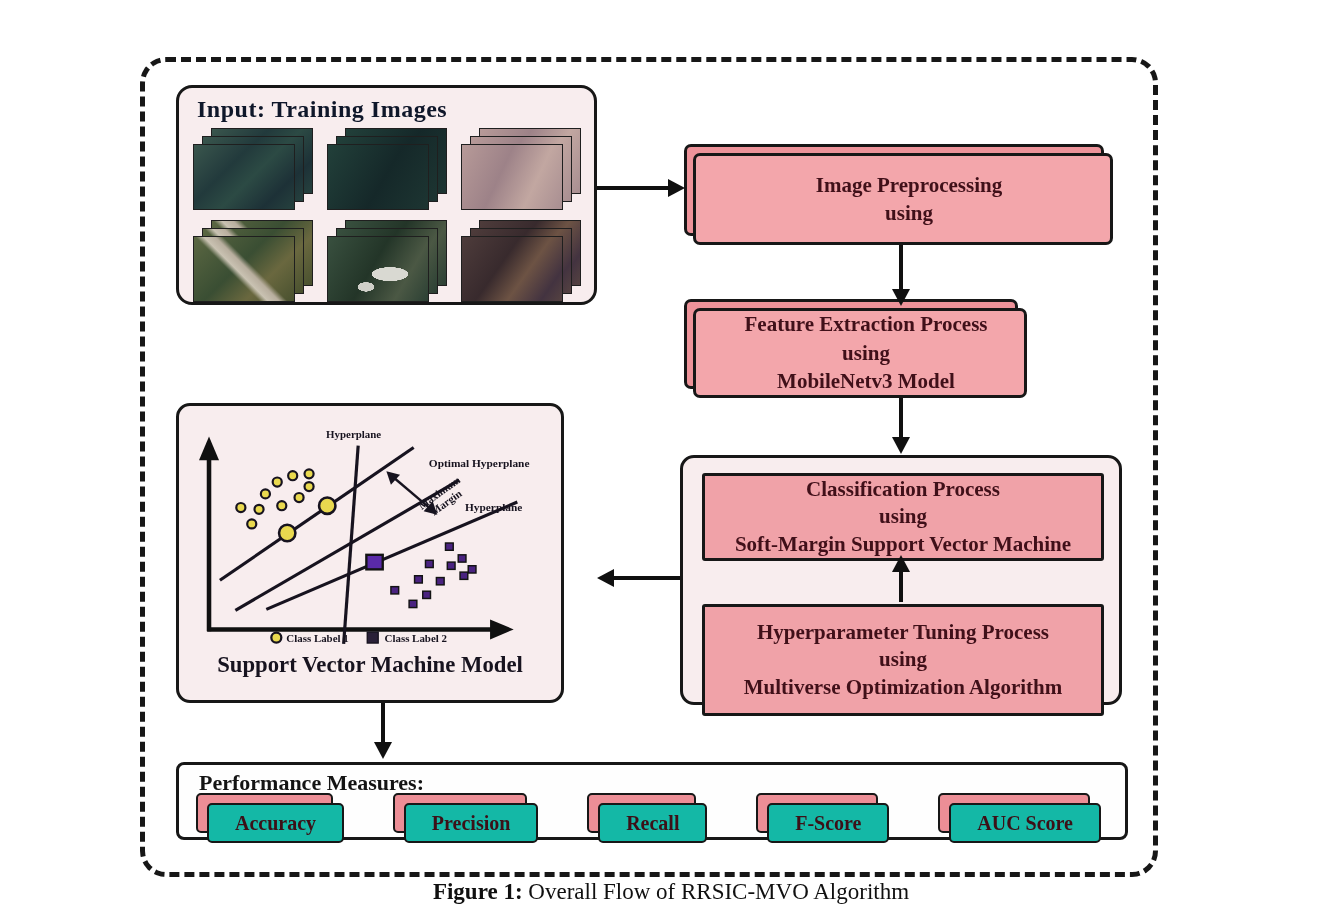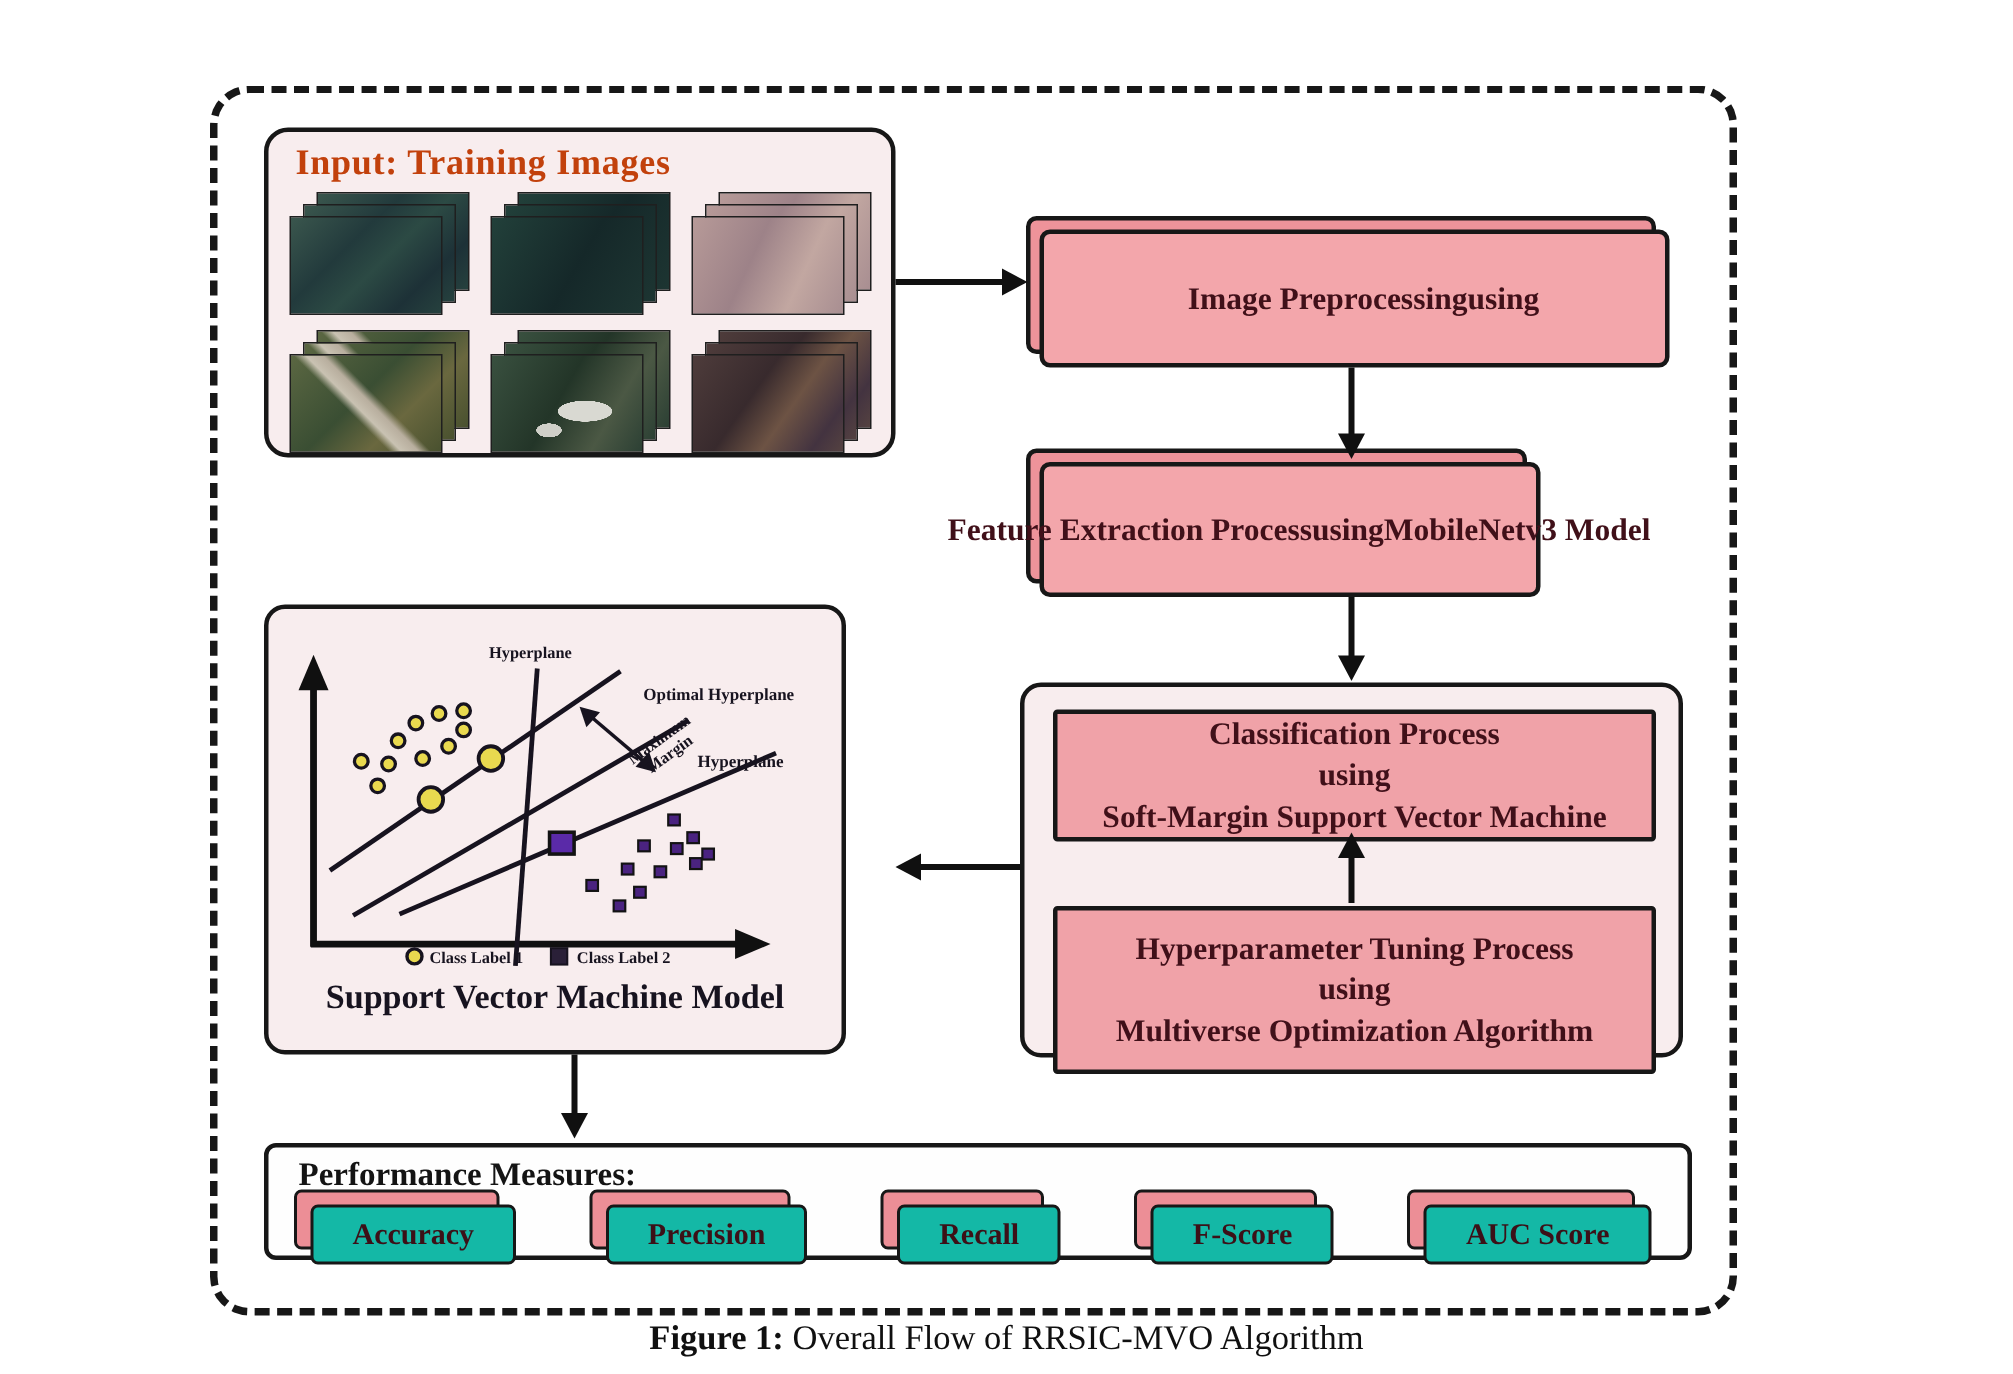--- a/index.html
+++ b/index.html
@@ -7,21 +7,21 @@
           font-family:"Liberation Serif", serif;overflow:hidden;}
 
   
   .outer-frame{position:absolute;left:140px;top:57px;width:1008px;height:810px;
                border:5px dashed #171717;border-radius:26px;}
 
   
   .lightbox{position:absolute;background:#f8edee;border:3px solid #171717;border-radius:16px;box-sizing:border-box;}
 
   
-  .input-title{position:absolute;left:18px;top:8px;font-size:24px;font-weight:bold;color:#c2410c;letter-spacing:.5px;}
+  .input-title{position:absolute;left:18px;top:8px;font-size:24px;font-weight:bold;color:#0f172a;letter-spacing:.5px;}
   .thumb-grid{position:absolute;left:14px;top:40px;width:392px;display:flex;flex-wrap:wrap;gap:10px 14px;}
   .thumb{position:relative;width:120px;height:82px;}
   .thumb .layer{position:absolute;width:102px;height:66px;border:1px solid #1f1f1f;box-sizing:border-box;}
   .thumb .l3{left:18px;top:0;}
   .thumb .l2{left:9px;top:8px;}
   .thumb .l1{left:0;top:16px;}
   .bg-t1{background:linear-gradient(135deg,#3a564d 0%,#223a3c 35%,#2c4a44 55%,#1d3137 80%,#26413e 100%);}
   .bg-t2{background:linear-gradient(120deg,#22403a 0%,#152829 55%,#1d3532 100%);}
   .bg-t3{background:linear-gradient(115deg,#b79a98 0%,#9d8288 40%,#c2a7a1 70%,#a88e91 100%);}
   .bg-t4{background:linear-gradient(45deg,rgba(0,0,0,0) 40%,#c9c2b2 45%,#b8ae9e 52%,rgba(0,0,0,0) 57%),
@@ -29,21 +29,21 @@
   .bg-t5{background:radial-gradient(ellipse 30% 18% at 62% 58%,#d9d9d2 0 60%,rgba(0,0,0,0) 61%),
                  radial-gradient(ellipse 14% 12% at 38% 78%,#cfcfc8 0 60%,rgba(0,0,0,0) 61%),
                  linear-gradient(120deg,#39503f 0%,#233528 45%,#4b5844 75%,#2c4034 100%);}
   .bg-t6{background:linear-gradient(125deg,#4e3c3b 0%,#382a2d 40%,#6d5344 62%,#433340 85%,#554241 100%);}
 
   
   .stack{position:absolute;}
   .stack .back{position:absolute;left:-9px;top:-9px;right:9px;bottom:9px;background:#ee939a;
                border:3px solid #171717;border-radius:7px;}
   .stack .front{position:absolute;inset:0;background:#f3a6ab;border:3px solid #171717;border-radius:7px;
-                display:flex;flex-direction:row;align-items:center;justify-content:center;box-sizing:border-box;padding-left:12px;}
+                display:flex;flex-direction:column;align-items:center;justify-content:center;box-sizing:border-box;padding-left:12px;}
   .stack .front span{font-size:21px;font-weight:bold;color:#401019;line-height:1.35;white-space:nowrap;}
 
   
   .innerbox{position:absolute;background:#f0a2a8;border:3px solid #171717;border-radius:3px;box-sizing:border-box;
             display:flex;flex-direction:column;align-items:center;justify-content:center;}
   .innerbox span{font-size:21px;font-weight:bold;color:#401019;line-height:1.3;white-space:nowrap;}
 
   
   .perf-box{position:absolute;left:176px;top:762px;width:952px;height:78px;background:#fefefe;
             border:3px solid #171717;border-radius:8px;box-sizing:border-box;}

